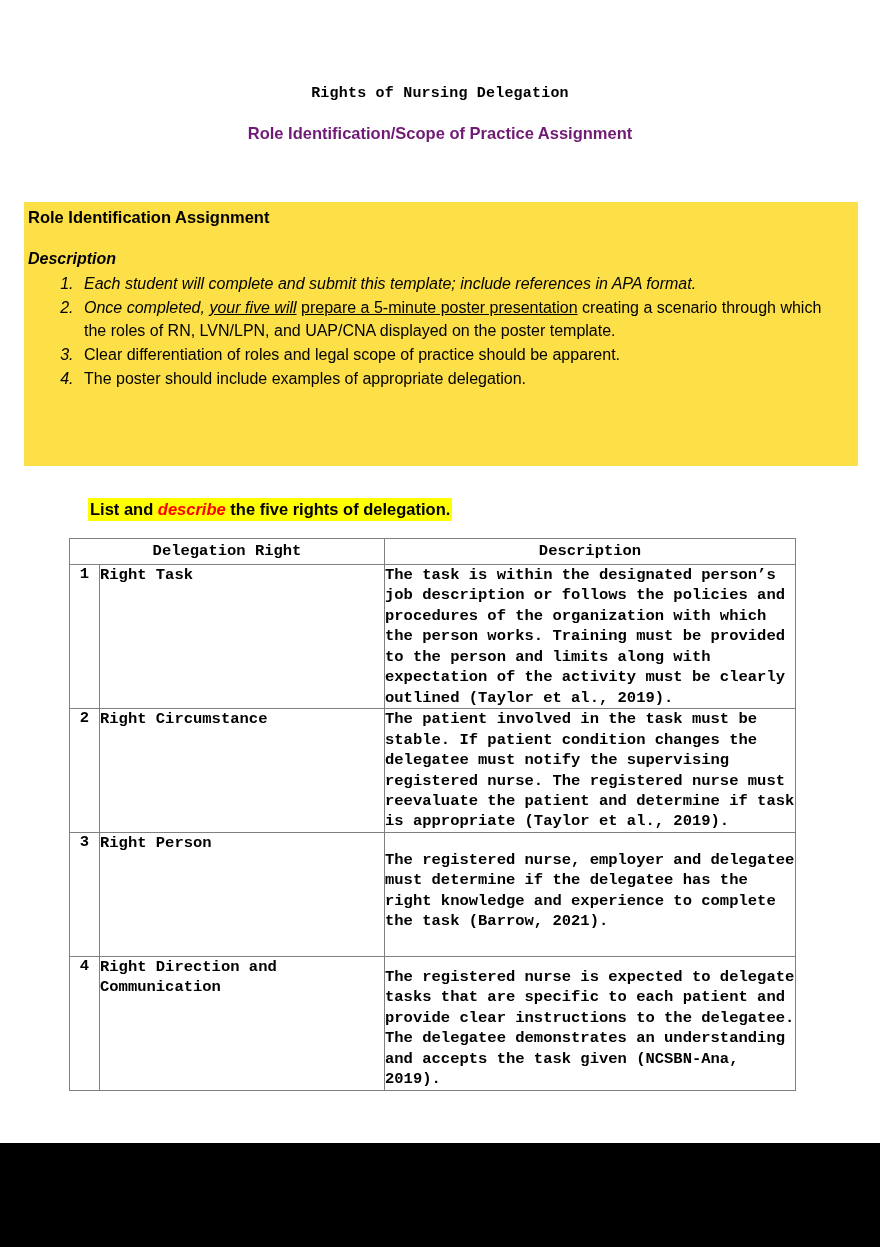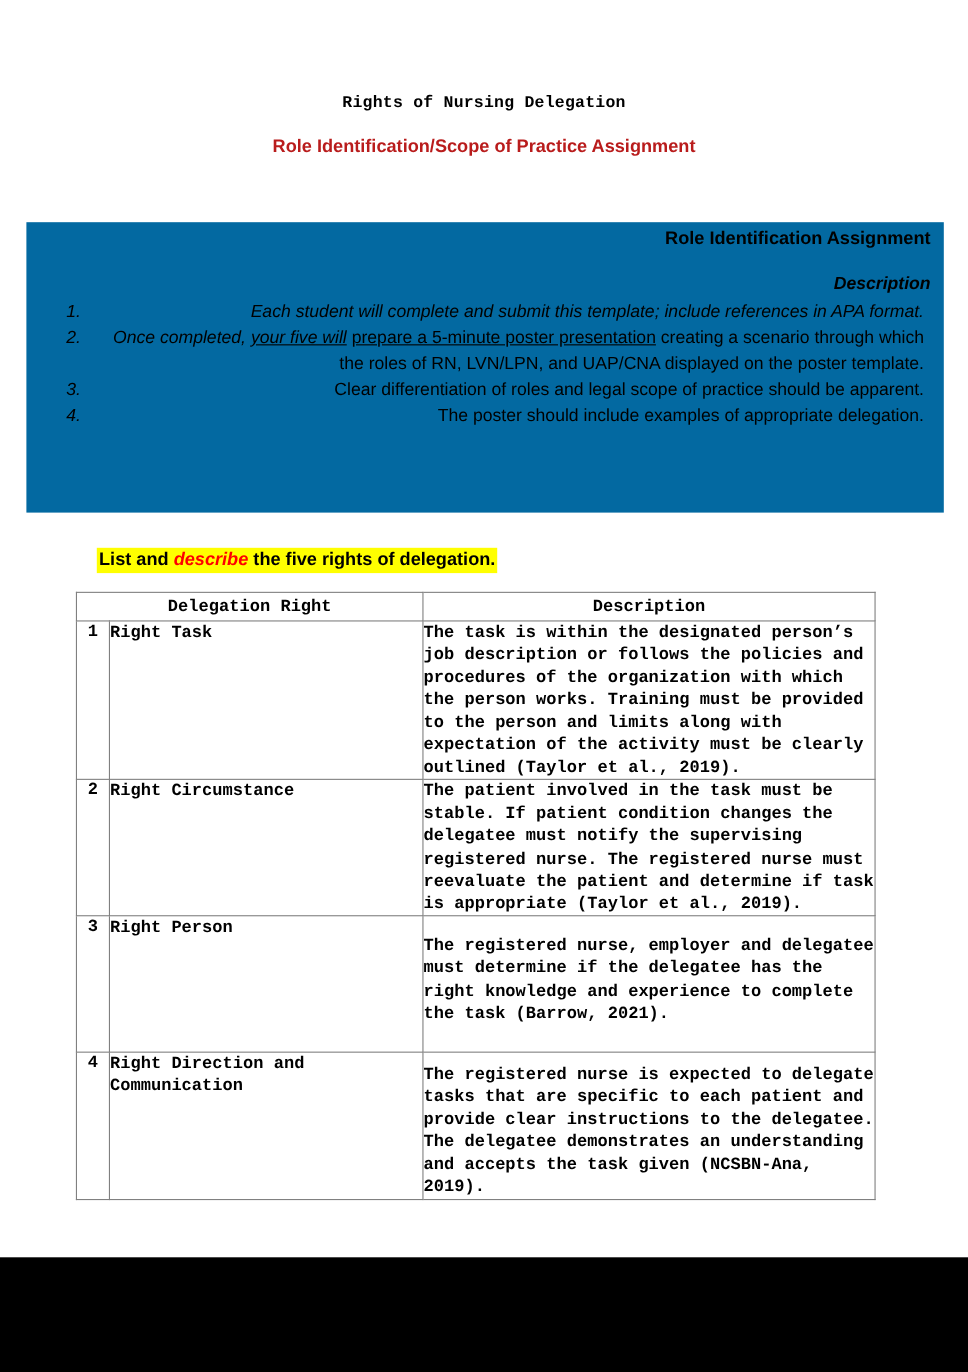--- a/index.html
+++ b/index.html
@@ -27,37 +27,36 @@
     left: 0;
     right: 0;
     top: 85px;
     letter-spacing: 0.2px;
   }
   .doc-subtitle {
     font-family: "Liberation Sans", sans-serif;
     font-weight: bold;
     font-size: 16.5px;
     text-align: center;
-    color: #b91c1c;
+    color: #701a75;
     position: absolute;
     left: 0;
     right: 0;
     top: 124px;
   }
 
   
   .assignment-box {
     position: absolute;
     left: 24px;
     top: 202px;
     width: 834px;
     height: 264px;
-    background: #0369a1;
+    background: #fde047;
     padding: 5px 12px 0 4px;
-    text-align: right;
   }
   .assignment-heading {
     font-size: 16.5px;
     font-weight: bold;
     color: #000;
     line-height: 1.25;
     margin: 0 0 1px 0;
   }
   .assignment-purpose {
     font-size: 16px;

